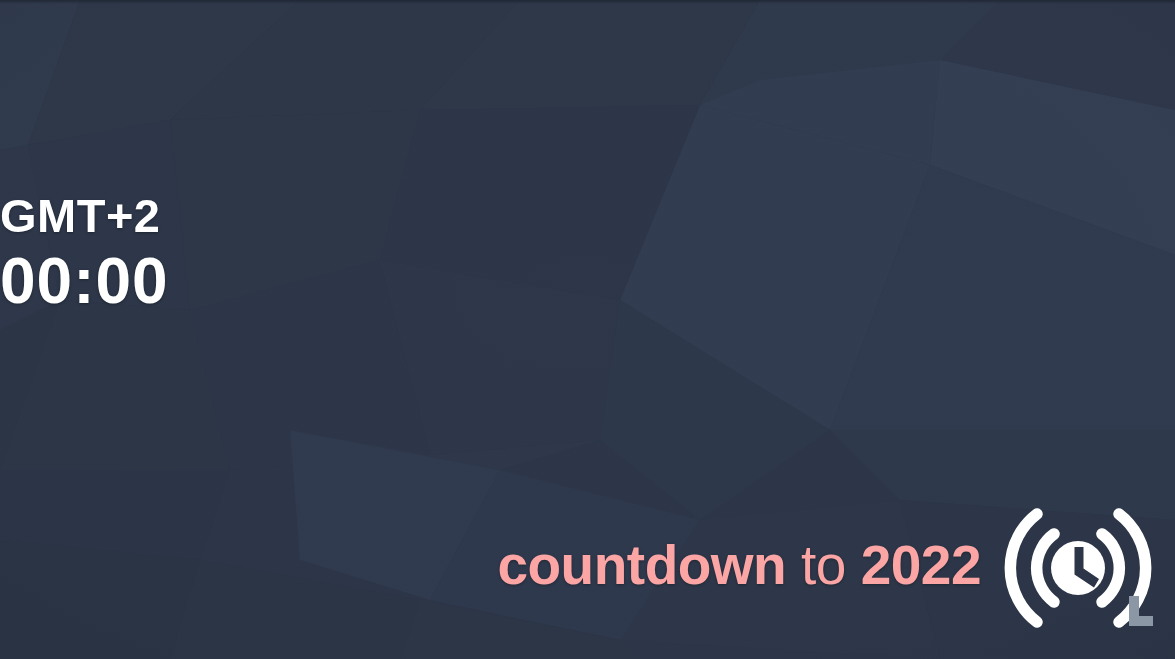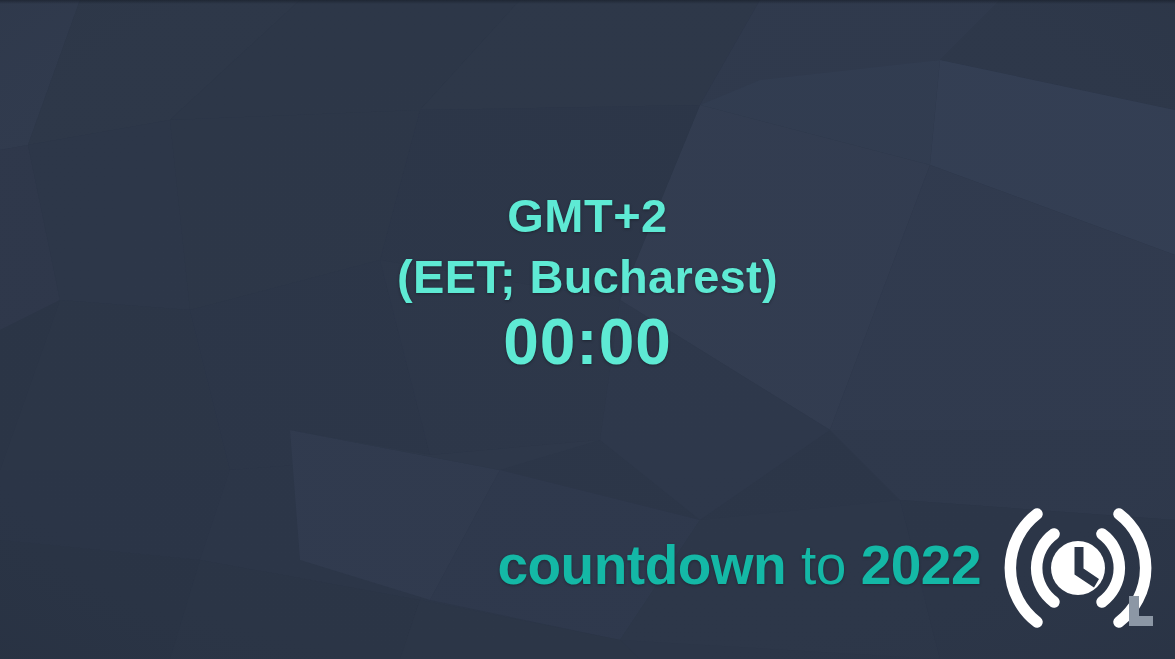--- a/index.html
+++ b/index.html
@@ -38,22 +38,22 @@
     background: linear-gradient(to bottom, rgba(20,26,36,0.55), rgba(20,26,36,0));
     pointer-events: none;
   }
 
   
   #clock-block {
     position: absolute;
     left: 0;
     right: 0;
     top: 192px;
-    text-align: center;
-    color: #5eead4;
+    text-align: left;
+    color: #ffffff;
     line-height: 1.0;
   }
 
   #tz-offset {
     font-size: 47px;
     font-weight: 700;
     letter-spacing: 0.5px;
     margin: 0;
     padding: 0;
     text-shadow: 0 1px 3px rgba(0,0,0,0.35);
@@ -84,21 +84,21 @@
     height: 126px;
     display: flex;
     align-items: center;
     justify-content: flex-end;
     padding-right: 22px;
     box-sizing: border-box;
   }
 
   #wordmark {
     font-size: 55px;
-    color: #14b8a6;
+    color: #fca5a5;
     white-space: nowrap;
     letter-spacing: -0.5px;
     margin-right: 22px;
     margin-bottom: 6px;
     text-shadow: 0 1px 3px rgba(0,0,0,0.3);
   }
   #wordmark .wm-strong { font-weight: 700; }
   #wordmark .wm-light  { font-weight: 400; }
 
   #brand-logo {
@@ -160,21 +160,20 @@
         <stop offset="70%" stop-color="#2c3648" stop-opacity="0.10"></stop>
         <stop offset="100%" stop-color="#232c3b" stop-opacity="0.55"></stop>
       </radialGradient>
     </defs>
   </svg>
 
   <div id="top-band"></div>
 
   <div id="clock-block">
     <div id="tz-offset">GMT+2</div>
-    <div id="tz-name">(EET; Bucharest)</div>
     <div id="tz-time">00:00</div>
   </div>
 
   <div id="bottom-bar">
 
     <div id="wordmark"><span class="wm-strong">countdown</span> <span class="wm-light">to</span> <span class="wm-strong">2022</span></div>
 
     <svg id="brand-logo" viewBox="0 0 150 136" aria-hidden="true">
 
       <path d="M 34 14 A 68 68 0 0 0 34 122" fill="none" stroke="#ffffff" stroke-width="11.5" stroke-linecap="round"></path>

